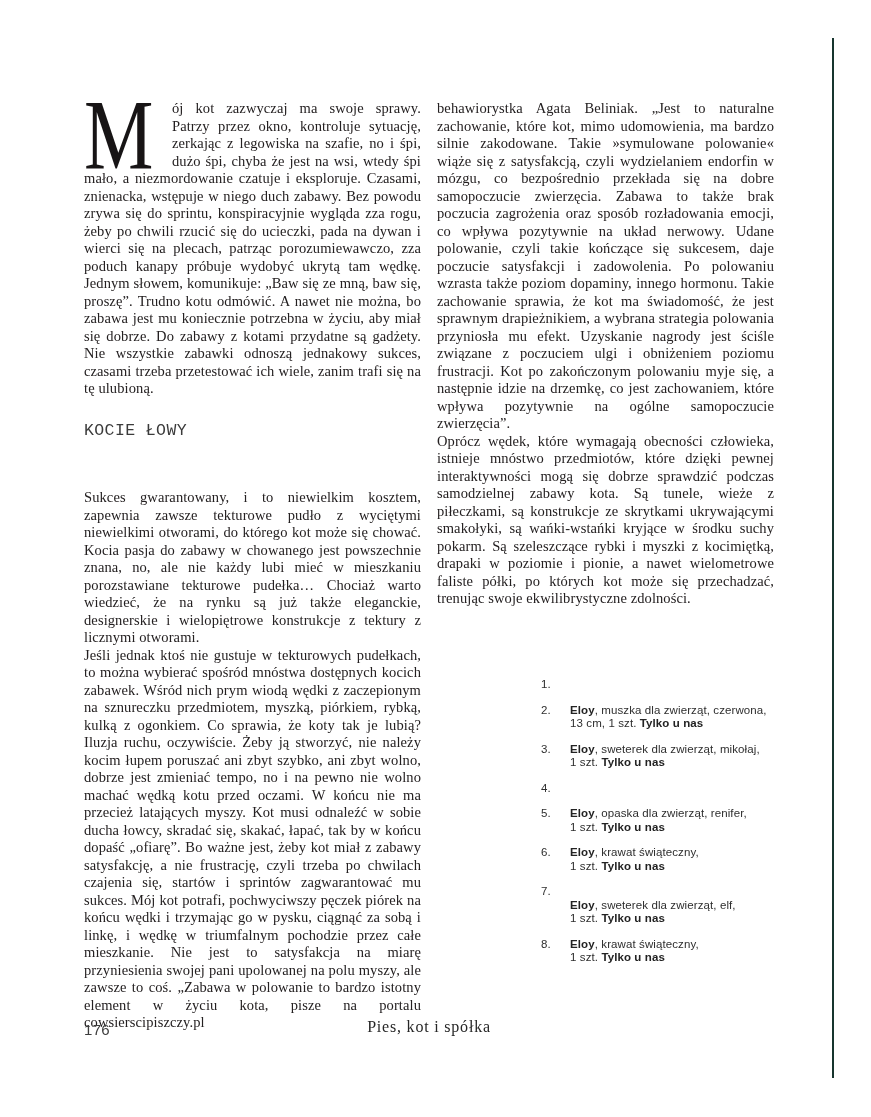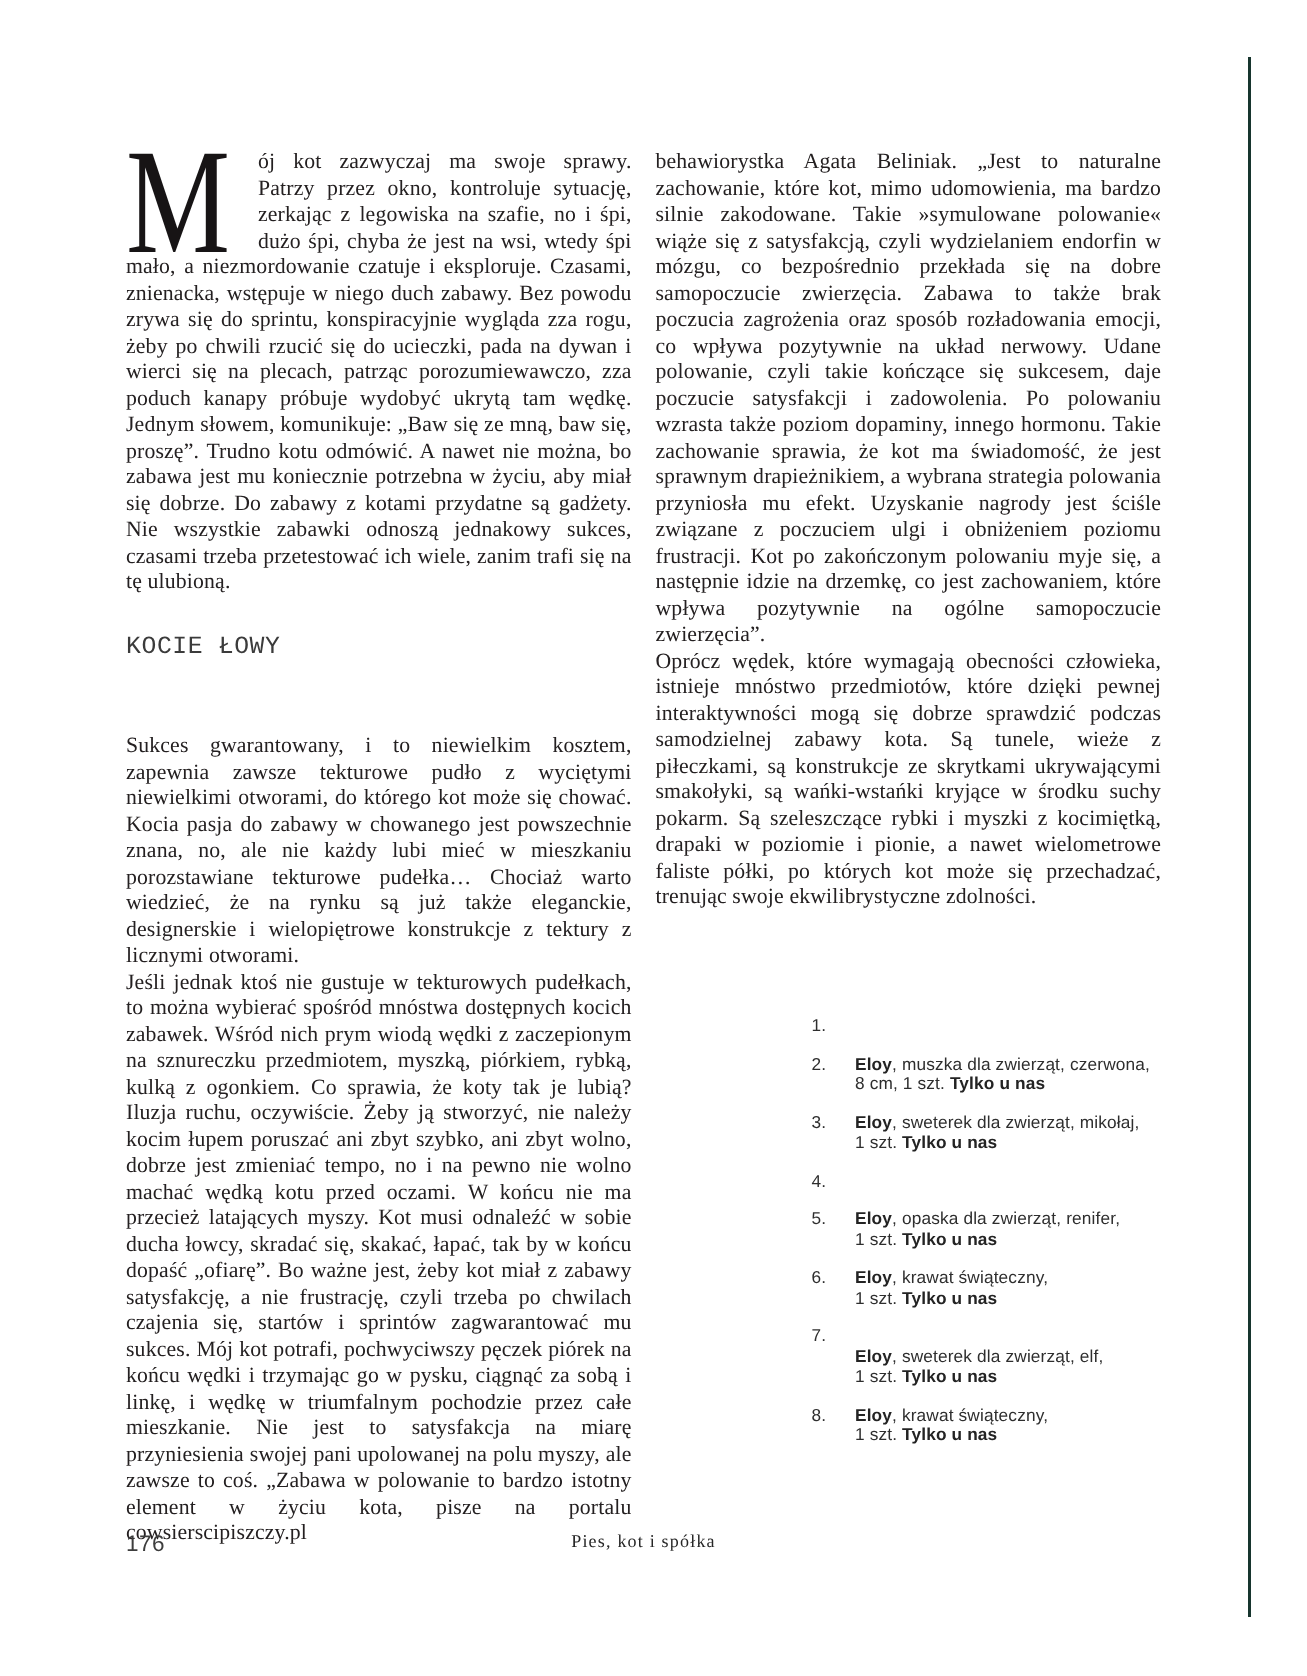--- a/index.html
+++ b/index.html
@@ -39,21 +39,21 @@
   }
   #footer-page-number{
     position:absolute;left:84px;top:1021px;
     font-family:"Liberation Sans", sans-serif;font-size:15px;color:#3d3d3d;
     letter-spacing:0.3px;
   }
   #footer-title-wrap{
     position:absolute;left:84px;top:1018px;width:690px;text-align:center;
   }
   #footer-title{
-    font-family:"Liberation Serif", serif;font-size:12px;color:#262626;
+    font-family:"Liberation Serif", serif;font-size:16px;color:#262626;
     letter-spacing:0.8px;
   }
 </style>
 </head>
 <body>
 
 <div class="col" id="intro">
   <div class="dropcap">M</div>
   <span class="pre">ój kot zazwyczaj ma swoje sprawy. Patrzy przez okno, kontroluje sytuację, zerkając z legowiska na szafie, no i śpi, dużo śpi, chyba że jest na wsi, wtedy śpi mało, a niezmordowanie czatuje i eksploruje. Czasami, znienacka, wstępuje w niego duch zabawy. Bez powodu zrywa się do sprintu, konspiracyjnie wygląda zza rogu, żeby po chwili rzucić się do ucieczki, pada na dywan i wierci się na plecach, patrząc porozumiewawczo, zza poduch kanapy próbuje wydobyć ukrytą tam wędkę. Jednym słowem, komunikuje: „Baw się ze mną, baw się, proszę”. Trudno kotu odmówić. A nawet nie można, bo zabawa jest mu koniecznie potrzebna w życiu, aby miał się dobrze. Do zabawy z kotami przydatne są gadżety. Nie wszystkie zabawki odnoszą jednakowy sukces, czasami trzeba przetestować ich wiele, zanim trafi się na tę ulubioną.</span>
 </div>
@@ -72,21 +72,21 @@
 
 <div id="product-list">
 
   <div class="item">
     <div class="num">1.</div>
   </div>
 
   <div class="item">
     <div class="num">2.</div>
     <div class="ptext"><span class="brand">Eloy</span><span class="pre">, muszka dla zwierząt, czerwona,
-8 cm, 1 szt. </span><span class="badge">Tylko u nas</span></div>
+13 cm, 1 szt. </span><span class="badge">Tylko u nas</span></div>
   </div>
 
   <div class="item">
     <div class="num">3.</div>
     <div class="ptext"><span class="brand">Eloy</span><span class="pre">, sweterek dla zwierząt, mikołaj,
 1 szt. </span><span class="badge">Tylko u nas</span></div>
   </div>
 
   <div class="item">
     <div class="num">4.</div>

